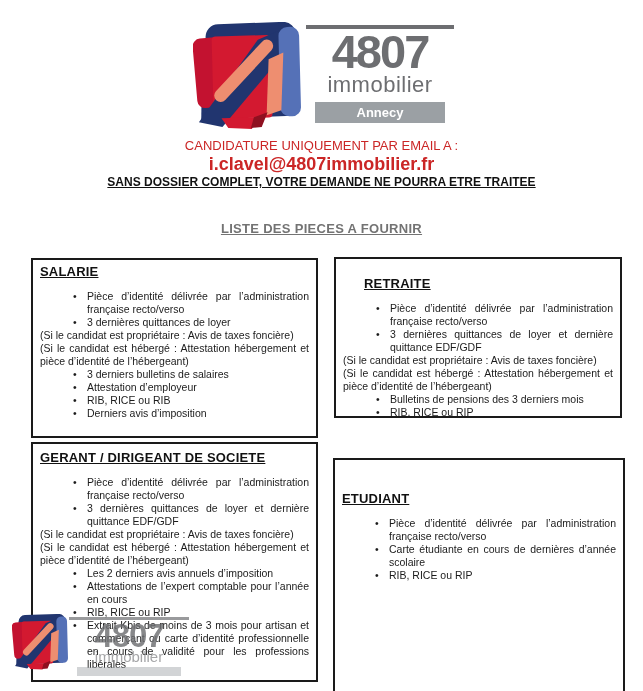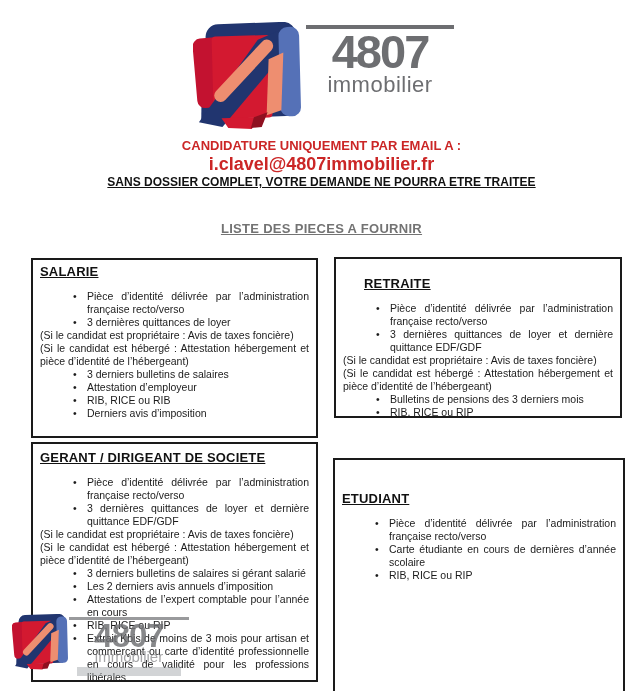--- a/index.html
+++ b/index.html
@@ -14,21 +14,21 @@
   
   #logo-icon{position:absolute;left:193px;top:22px;}
   #logo-text{position:absolute;left:306px;top:25px;width:148px;text-align:center;}
   .logo-line{height:4px;background:#6d6e71;width:148px;margin:0 auto 1px auto;}
   .logo-number{font-size:47px;font-weight:bold;color:#6d6e71;line-height:0.95;letter-spacing:-2px;}
   .logo-sub{font-size:22px;color:#6d6e71;line-height:1;margin-top:-1px;letter-spacing:0.5px;}
   .logo-city-bar{margin:6px auto 0 auto;width:130px;height:21px;background:#9ba0a4;
     color:#ffffff;font-weight:bold;font-size:13px;line-height:21px;text-align:center;}
   
   .center-line{position:absolute;left:0;width:643px;text-align:center;}
-  #contact-heading{top:138px;font-size:13px;font-weight:bold;color:#cb2626;}
+  #contact-heading{top:138px;font-size:13px;font-weight:normal;color:#cb2626;}
   #contact-email{top:154px;font-size:18px;font-weight:bold;color:#cb2626;}
   #warning-text{top:175px;font-size:12px;font-weight:bold;color:#111;text-decoration:underline;}
   #page-title{top:221px;font-size:13px;font-weight:bold;color:#737373;text-decoration:underline;letter-spacing:0.3px;}
   
   .box{position:absolute;border:2px solid #1a1a1a;box-sizing:border-box;padding:3px 7px;background:#fff;}
   #box-salarie {left:31px; top:258px;width:287px;height:180px;}
   #box-retraite{left:334px;top:257px;width:288px;height:161px;}
   #box-gerant  {left:31px; top:442px;width:287px;height:240px;}
   #box-etudiant{left:333px;top:458px;width:292px;height:265px;}
   .box-title{font-size:13px;font-weight:bold;color:#111;text-decoration:underline;letter-spacing:0.2px;}
@@ -67,20 +67,21 @@
       <rect x="11" y="43" width="82" height="13" rx="6.5" fill="#ee8e70" transform="rotate(-47 52 50)"></rect>
       <polygon points="77,38 92,31 90,90 75,95" fill="#ee8e70"></polygon>
       <polygon points="29,98 66,97 60,109 36,108" fill="#d31930"></polygon>
       <polygon points="62,97 76,92 70,107 59,108" fill="#8f1020"></polygon>
     </svg>
   </div>
   <div id="logo-text">
     <div class="logo-line"></div>
     <div class="logo-number">4807</div>
     <div class="logo-sub">immobilier</div>
+    <div class="logo-city-bar">Annecy</div>
   </div>
 
   <div id="contact-heading" class="center-line">CANDIDATURE UNIQUEMENT PAR EMAIL A :</div>
   <div id="contact-email" class="center-line">i.clavel@4807immobilier.fr</div>
   <div id="warning-text" class="center-line">SANS DOSSIER COMPLET, VOTRE DEMANDE NE POURRA ETRE TRAITEE</div>
   <div id="page-title" class="center-line">LISTE DES PIECES A FOURNIR</div>
 
   <div id="box-salarie" class="box">
     <div class="box-title">SALARIE</div>
     <div class="items">
@@ -107,21 +108,20 @@
     </div>
   </div>
 
   <div id="box-gerant" class="box">
     <div class="box-title">GERANT / DIRIGEANT DE SOCIETE</div>
     <div class="items">
       <div class="item bullet">Pièce d’identité délivrée par l’administration française recto/verso</div>
       <div class="item bullet">3 dernières quittances de loyer et dernière quittance EDF/GDF</div>
       <div class="item note">(Si le candidat est propriétaire : Avis de taxes foncière)</div>
       <div class="item note">(Si le candidat est hébergé : Attestation hébergement et pièce d’identité de l’hébergeant)</div>
-      <div class="item bullet">3 derniers bulletins de salaires si gérant salarié</div>
       <div class="item bullet">Les 2 derniers avis annuels d’imposition</div>
       <div class="item bullet">Attestations de l’expert comptable pour l’année en cours</div>
       <div class="item bullet">RIB, RICE ou RIP</div>
       <div class="item bullet">Extrait Kbis de moins de 3 mois pour artisan et commerçant ou carte d’identité professionnelle en cours de validité pour les professions libérales</div>
     </div>
   </div>
 
   <div id="box-etudiant" class="box">
     <div class="box-title">ETUDIANT</div>
     <div class="items">

